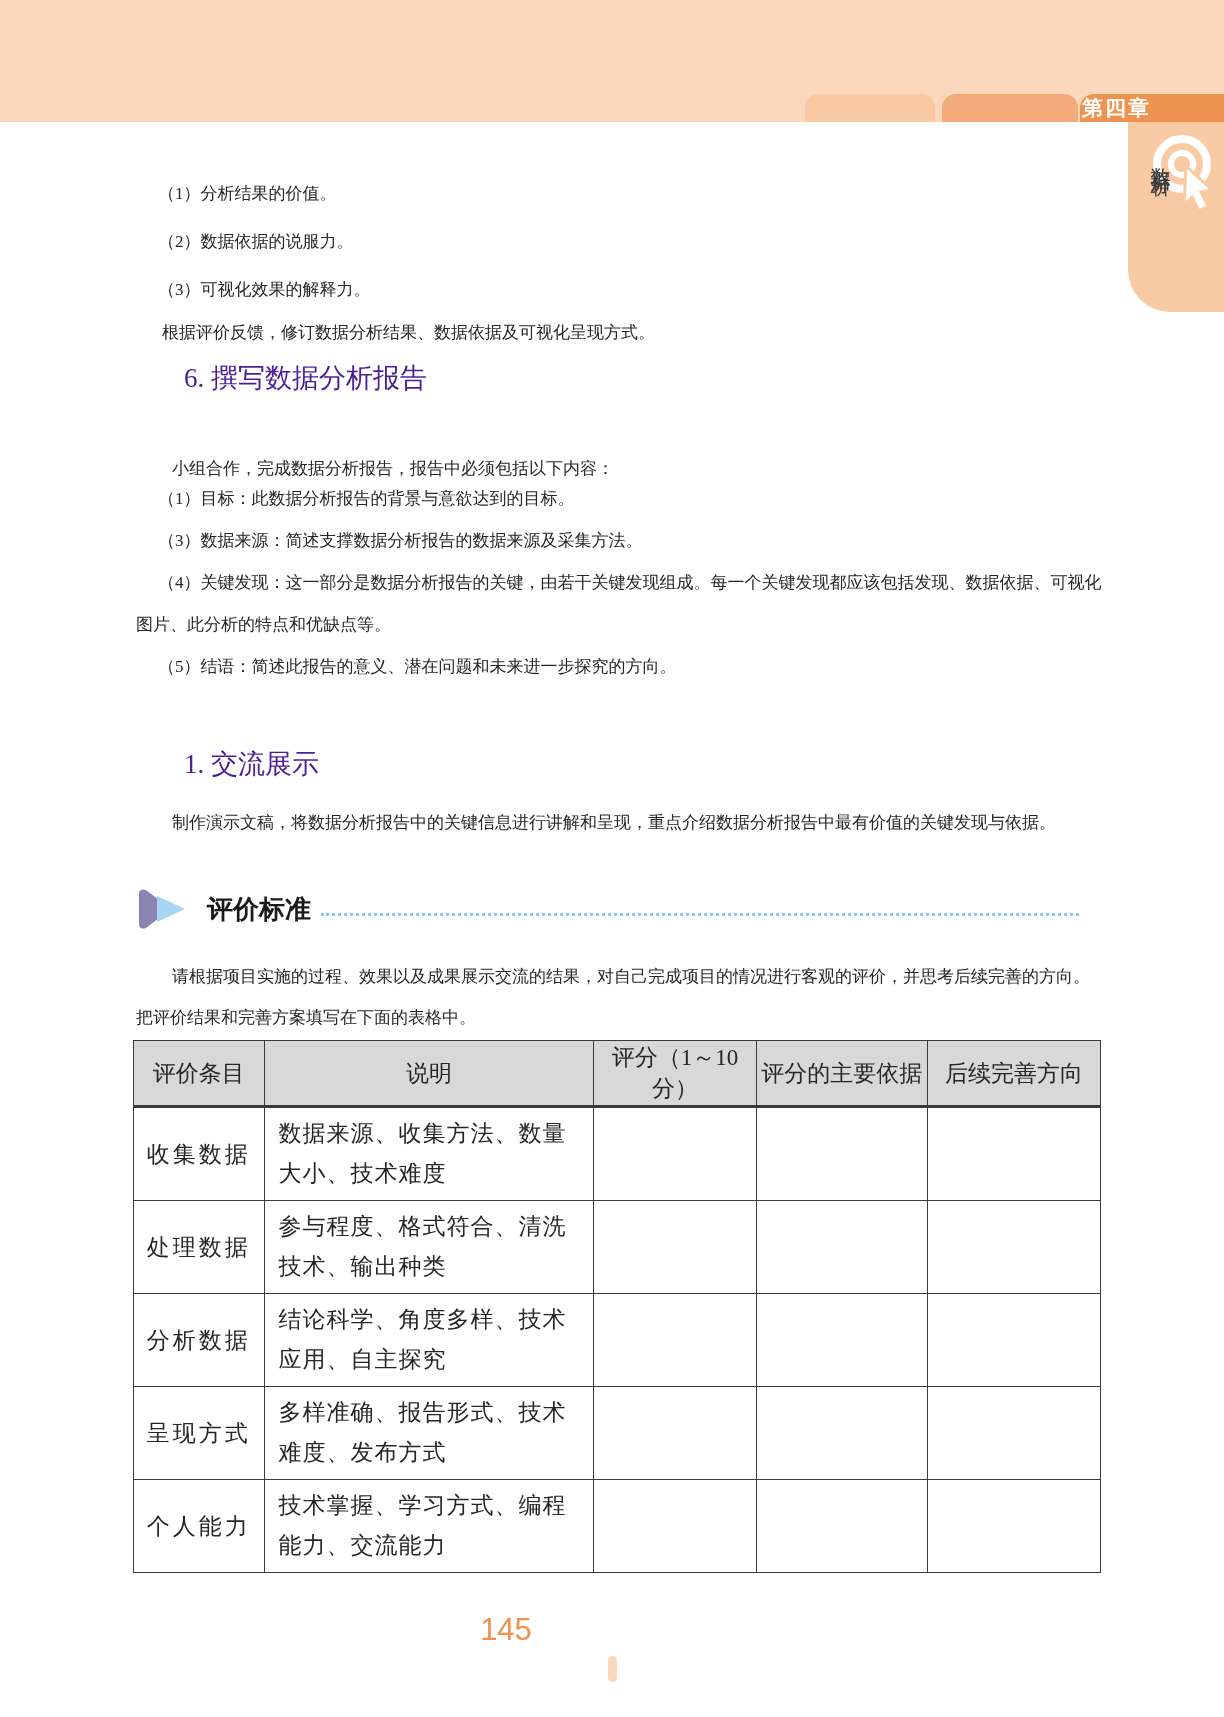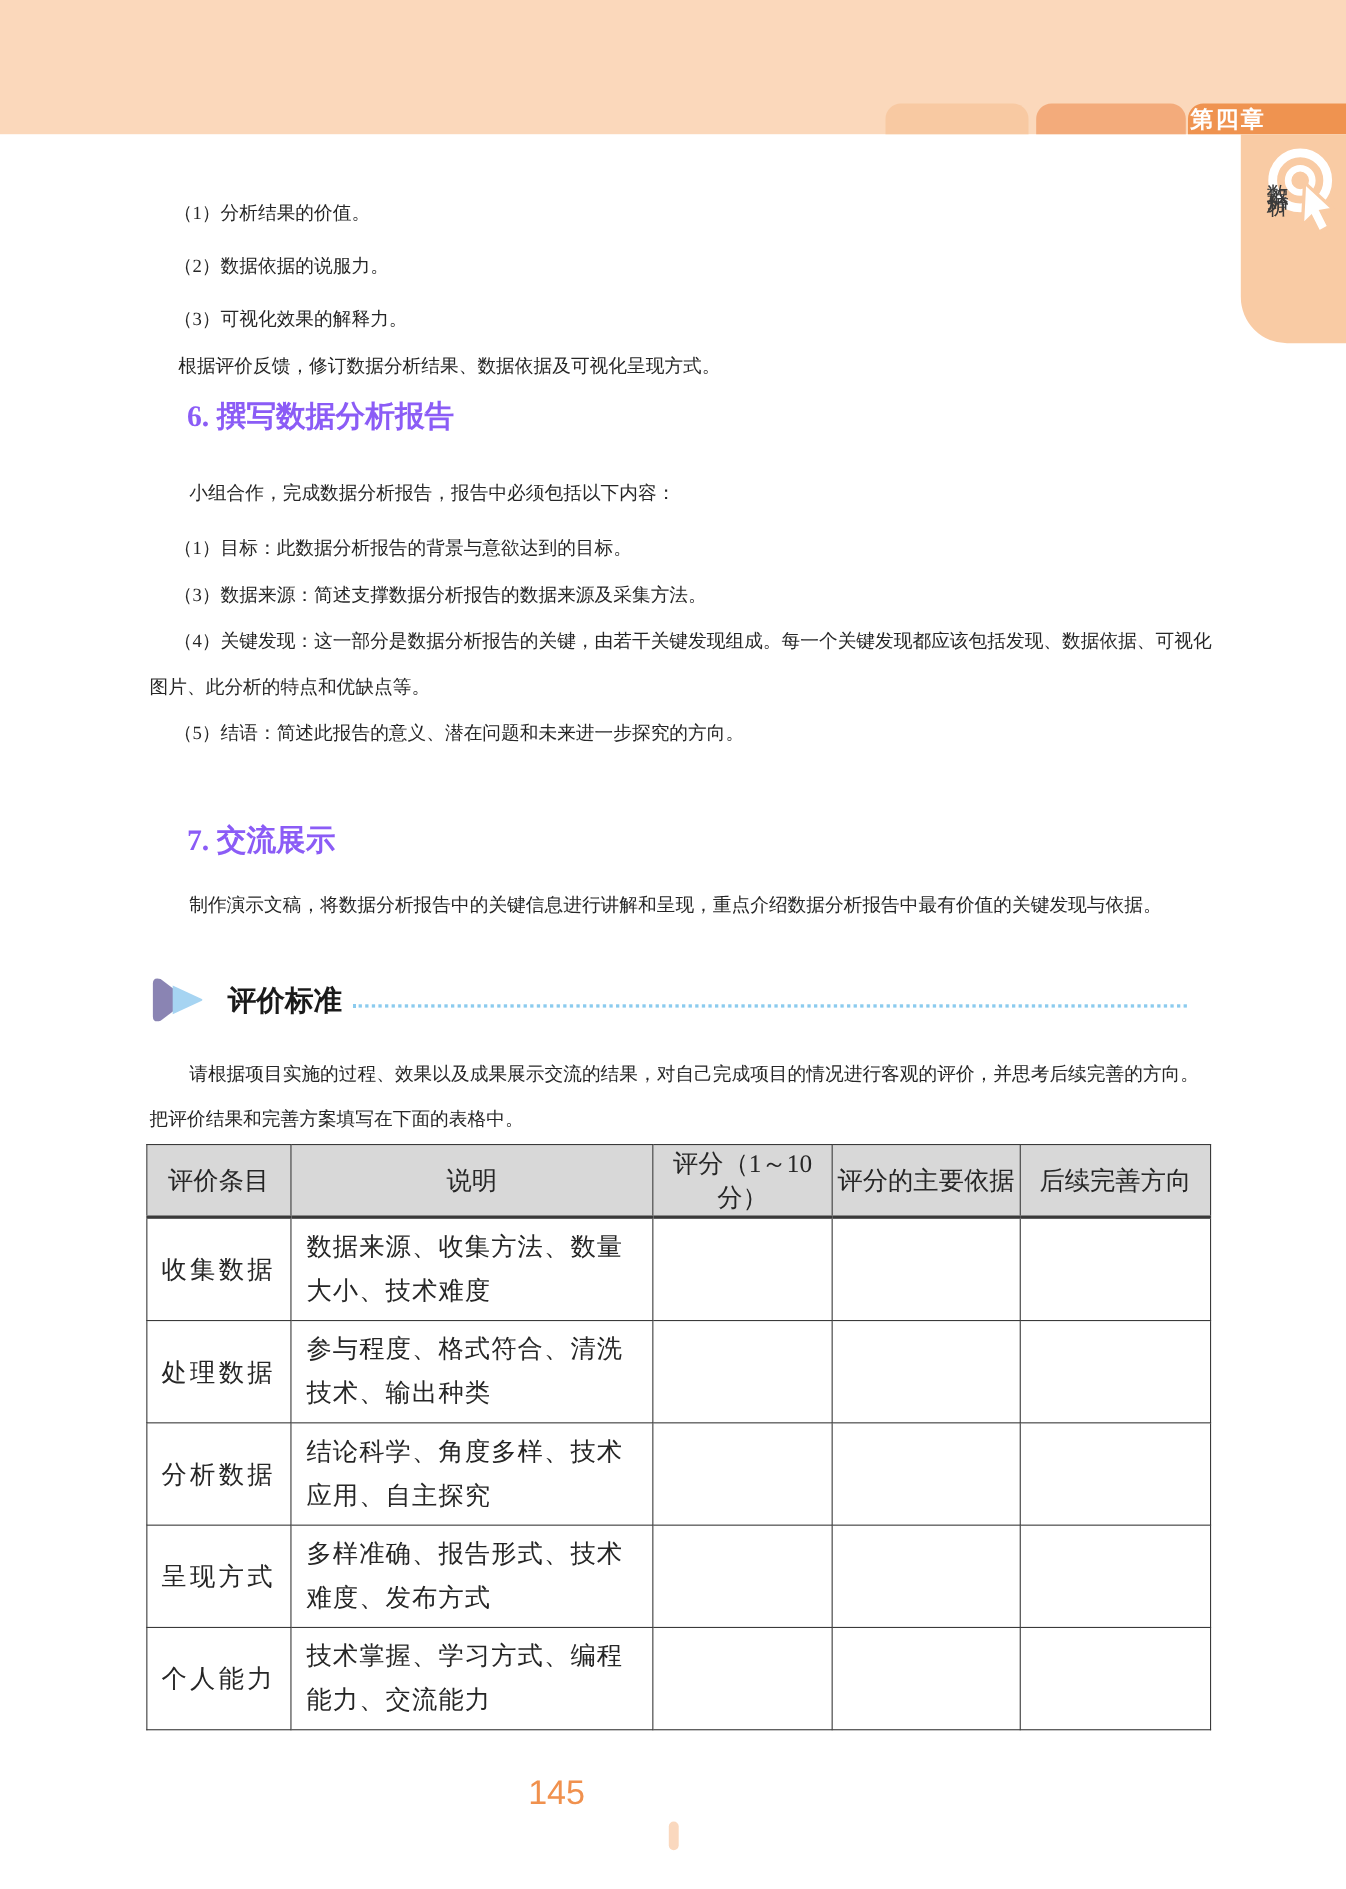--- a/index.html
+++ b/index.html
@@ -22,22 +22,22 @@
     background:#F9CBA4;border-radius:0 0 0 42px;}
   .side-title{position:absolute;top:30px;left:20px;
     writing-mode:vertical-rl;text-orientation:upright;
     font-family:"Liberation Sans","DejaVu Sans",sans-serif;
     font-size:20px;letter-spacing:3px;color:#3A3A3A;}
   .click-icon{position:absolute;top:4px;left:14px;}
   
   .tx{position:absolute;left:136px;width:966px;font-size:17px;line-height:41px;}
   .review-block p{margin:0;line-height:48px;text-indent:22px;}
   .note{text-indent:26px;}
-  .h-purple{position:absolute;left:170px;margin:0;
-    font-size:27px;font-weight:bold;color:#8b5cf6;line-height:32px;}
+  .h-purple{position:absolute;left:184px;margin:0;
+    font-size:27px;font-weight:normal;color:#4c1d95;line-height:32px;}
   .lead{text-indent:36px;}
   .items p{margin:0;line-height:42px;text-indent:22px;}
   .para{text-indent:36px;}
   
   .eval-row{position:absolute;left:133px;top:886px;width:968px;height:46px;
     display:flex;align-items:center;}
   .eval-title{font-family:"Liberation Sans","DejaVu Sans",sans-serif;
     font-size:26px;font-weight:bold;color:#1A1A1A;margin:0 10px 0 12px;white-space:nowrap;}
   .dotline{flex:1;height:0;border-bottom:3px dotted #8BCBEE;margin-top:10px;margin-right:22px;}
   
@@ -80,29 +80,29 @@
   </div>
 
   <div class="tx review-block" style="top:170px;">
     <p>（1）分析结果的价值。</p>
     <p>（2）数据依据的说服力。</p>
     <p>（3）可视化效果的解释力。</p>
   </div>
   <div class="tx note" style="top:312px;">根据评价反馈，修订数据分析结果、数据依据及可视化呈现方式。</div>
 
   <h3 class="h-purple" style="top:362px;">6. 撰写数据分析报告</h3>
-  <div class="tx lead" style="top:430px;font-family:Liberation Mono, monospace;">小组合作，完成数据分析报告，报告中必须包括以下内容：</div>
+  <div class="tx lead" style="top:448px;">小组合作，完成数据分析报告，报告中必须包括以下内容：</div>
   <div class="tx items" style="top:478px;">
     <p>（1）目标：此数据分析报告的背景与意欲达到的目标。</p>
     <p>（3）数据来源：简述支撑数据分析报告的数据来源及采集方法。</p>
     <p>（4）关键发现：这一部分是数据分析报告的关键，由若干关键发现组成。每一个关键发现都应该包括发现、数据依据、可视化图片、此分析的特点和优缺点等。</p>
     <p>（5）结语：简述此报告的意义、潜在问题和未来进一步探究的方向。</p>
   </div>
 
-  <h3 class="h-purple" style="top:748px;">7. 交流展示</h3>
+  <h3 class="h-purple" style="top:748px;">1. 交流展示</h3>
   <div class="tx para" style="top:802px;">制作演示文稿，将数据分析报告中的关键信息进行讲解和呈现，重点介绍数据分析报告中最有价值的关键发现与依据。</div>
 
   <div class="eval-row">
     <svg width="62" height="46" viewBox="0 0 62 46">
       <path d="M6 8 Q6 2 13 4 L34 20 Q37 23 34 26 L13 42 Q6 44 6 38 Z" fill="#8A84B3"></path>
       <path d="M24 10 L50 22 Q52 23 50 24 L24 36 Z" fill="#A6D4F2"></path>
     </svg>
     <h2 class="eval-title">评价标准</h2>
     <div class="dotline"></div>
   </div>

